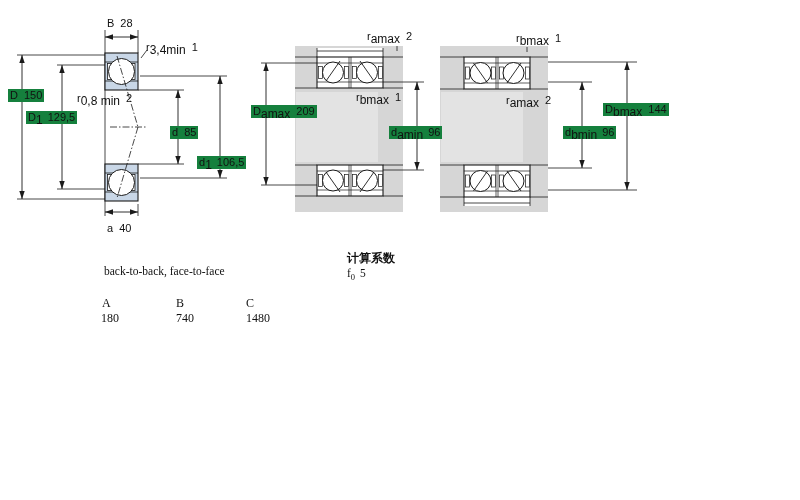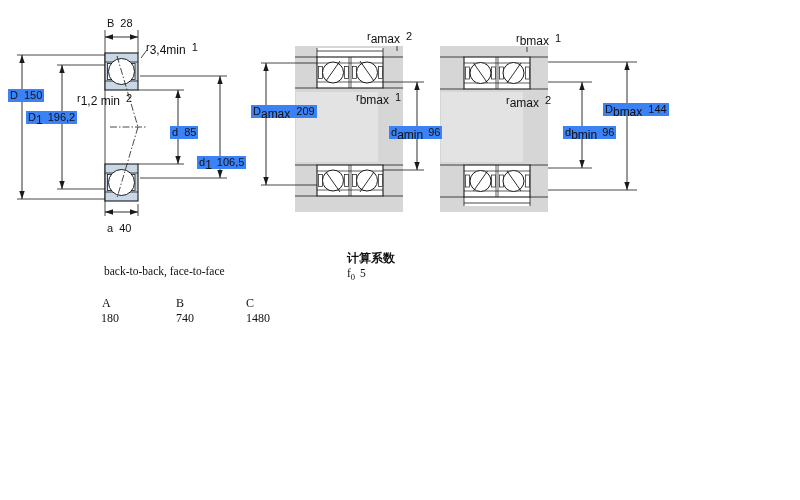--- a/index.html
+++ b/index.html
@@ -3,21 +3,21 @@
 <meta charset="utf-8">
 <style>
   html,body{margin:0;padding:0;background:#fff;}
   #stage{position:relative;width:744px;height:500px;background:#fff;overflow:hidden;
          font-family:"Liberation Sans",sans-serif;color:#111;}
   #drawing{position:absolute;left:0;top:0;}
   .dim{position:absolute;white-space:nowrap;font:11px "Liberation Sans",sans-serif;color:#111;line-height:13px;}
   .dim sub{font-size:12px;line-height:8px;margin-top:20px;}
   .dim .v{margin-left:6px;}
   .dim .v2{margin-left:5px;}
-  .wbg{background:#3b82f6;padding:0 2px;}
+  .wbg{background:#15803d;padding:0 2px;}
   .ptitle{position:absolute;left:104px;top:249px;font:bold 12px "Liberation Serif",serif;}
   .psub{position:absolute;left:104px;top:265px;font:11.5px "Liberation Serif",serif;}
   .ctitle{position:absolute;left:347px;top:250px;font:bold 12px "Liberation Serif",serif;}
   .f0{position:absolute;left:347px;top:267px;font:11.5px "Liberation Serif",serif;}
   .f0 sub{font-size:8.5px;}
   .f0 .v{margin-left:5px;}
   .cell{position:absolute;font:12px "Liberation Serif",serif;white-space:nowrap;}
 </style>
 </head>
 <body>
@@ -234,22 +234,22 @@
           <polygon points="627,190 624.3,182 629.7,182"></polygon>
         <polygon points="582,82 579.3,90 584.7,90"></polygon>
           <polygon points="582,168 579.3,160 584.7,160"></polygon>
       </g>
     </g>
   </svg>
 
   <div class="dim" style="left:107px;top:17px"><span>B</span><span class="v">28</span></div>
   <div class="dim" style="left:146px;top:41px"><span>r</span><sub>3,4min</sub><span class="v">1</span></div>
   <div class="dim wbg" style="left:8px;top:89px"><span>D</span><span class="v">150</span></div>
-  <div class="dim wbg" style="left:26px;top:111px"><span>D</span><sub>1</sub><span class="v2">196,2</span></div>
-  <div class="dim" style="left:77px;top:92px"><span>r</span><sub>1,2 min</sub><span class="v">2</span></div>
+  <div class="dim wbg" style="left:26px;top:111px"><span>D</span><sub>1</sub><span class="v2">129,5</span></div>
+  <div class="dim" style="left:77px;top:92px"><span>r</span><sub>0,8 min</sub><span class="v">2</span></div>
   <div class="dim wbg" style="left:170px;top:126px"><span>d</span><span class="v">85</span></div>
   <div class="dim wbg" style="left:197px;top:156px"><span>d</span><sub>1</sub><span class="v2">106,5</span></div>
   <div class="dim" style="left:107px;top:222px"><span>a</span><span class="v">40</span></div>
 
   <div class="dim" style="left:367px;top:30px"><span>r</span><sub>amax</sub><span class="v">2</span></div>
   <div class="dim wbg" style="left:251px;top:105px"><span>D</span><sub>amax</sub><span class="v">209</span></div>
   <div class="dim" style="left:356px;top:91px"><span>r</span><sub>bmax</sub><span class="v">1</span></div>
   <div class="dim wbg" style="left:389px;top:126px"><span>d</span><sub>amin</sub><span class="v2">96</span></div>
 
   <div class="dim" style="left:516px;top:32px"><span>r</span><sub>bmax</sub><span class="v">1</span></div>

